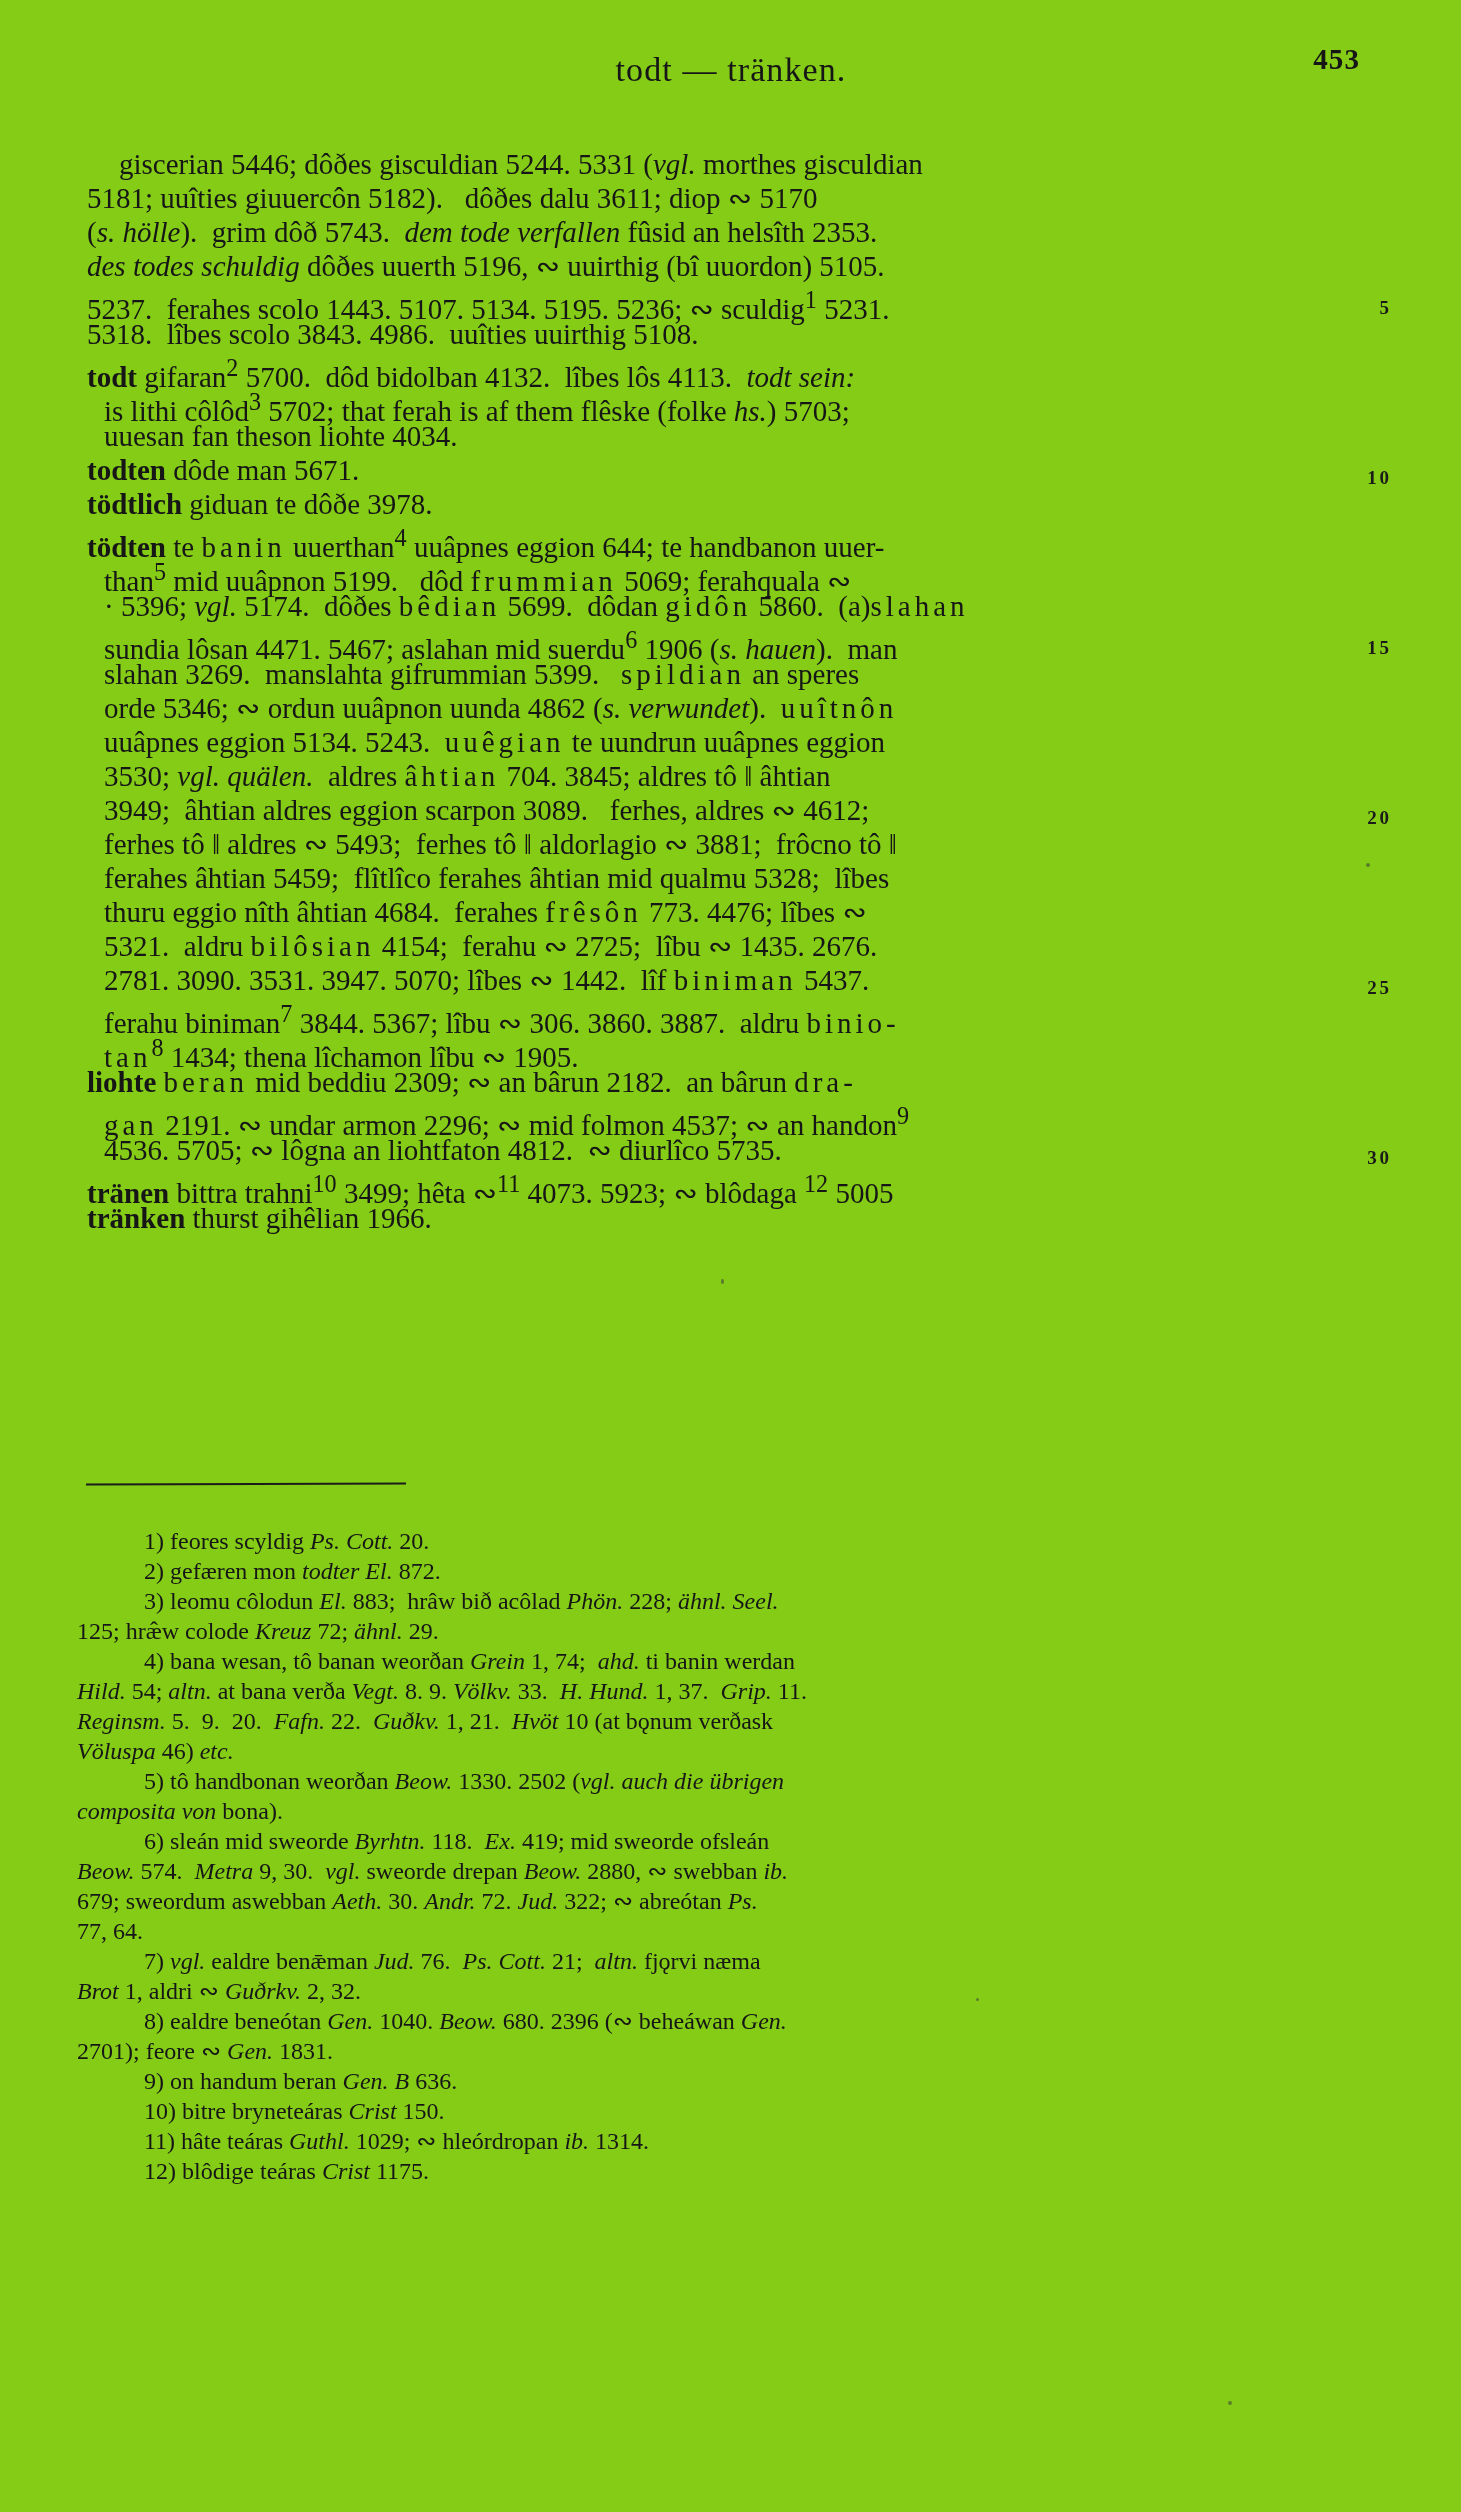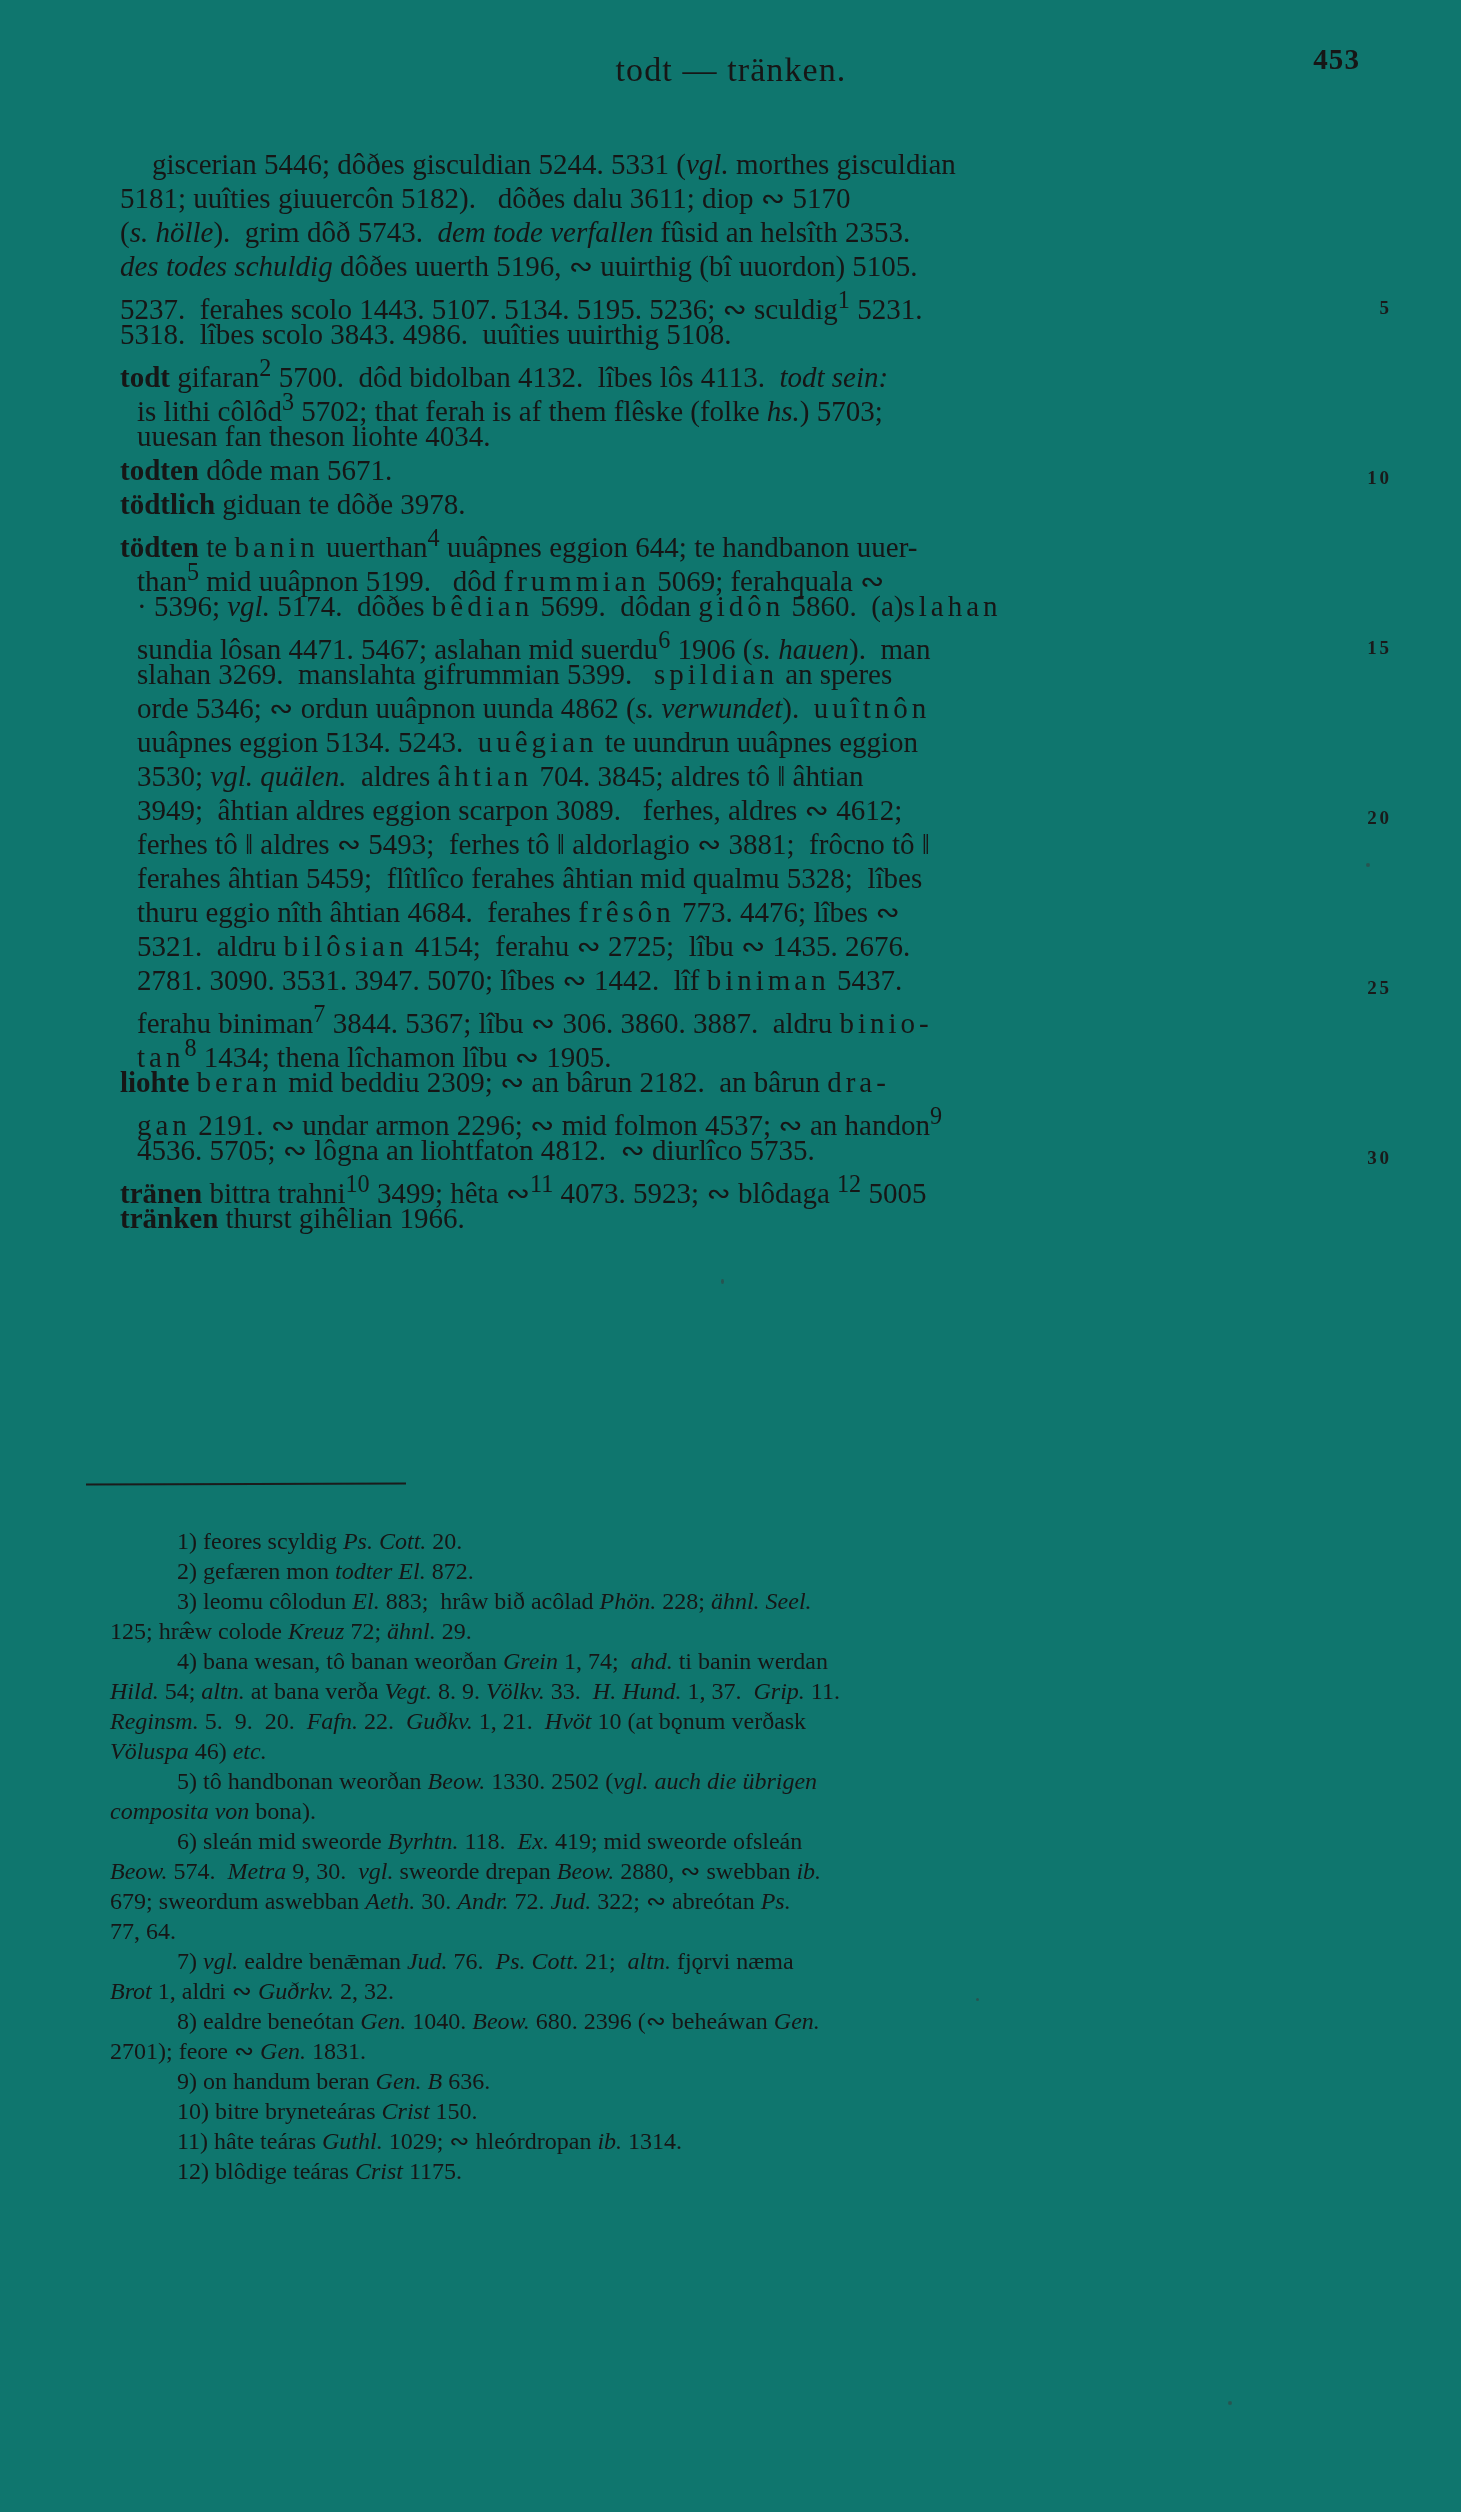--- a/index.html
+++ b/index.html
@@ -4,21 +4,21 @@
 <style>
   html,body{margin:0;padding:0;background:#ffffff;}
   body{
     width:1462px;height:2512px;position:relative;overflow:hidden;
     font-family:"Liberation Serif","DejaVu Serif",serif;
     color:#161616;
     -webkit-font-smoothing:antialiased;
   }
   .page{
     position:absolute;inset:0;
-    background:#0f766e;
+    background:#84cc16;
   }
 
   
   .runhead{
     position:absolute;left:0;right:0;top:51px;height:51px;
   }
   .runhead .title{
     position:absolute;left:0;right:0;top:0;text-align:center;
     font-size:34px;letter-spacing:1.1px;
   }
@@ -29,21 +29,20 @@
 
   
   .body{
     position:absolute;left:87px;top:147px;width:1290px;
     font-size:29px;line-height:34px;
     text-align:left;
   }
   .ln{
     position:relative;white-space:nowrap;
     height:34px;
-    margin-left:33px;
   }
   .ln.ind{padding-left:32px;}
   .ln.ind2{padding-left:17px;}
   .sp{letter-spacing:4px;}
 
   
   .marg{
     position:absolute;
     right:-15px;
     font-size:19px;

